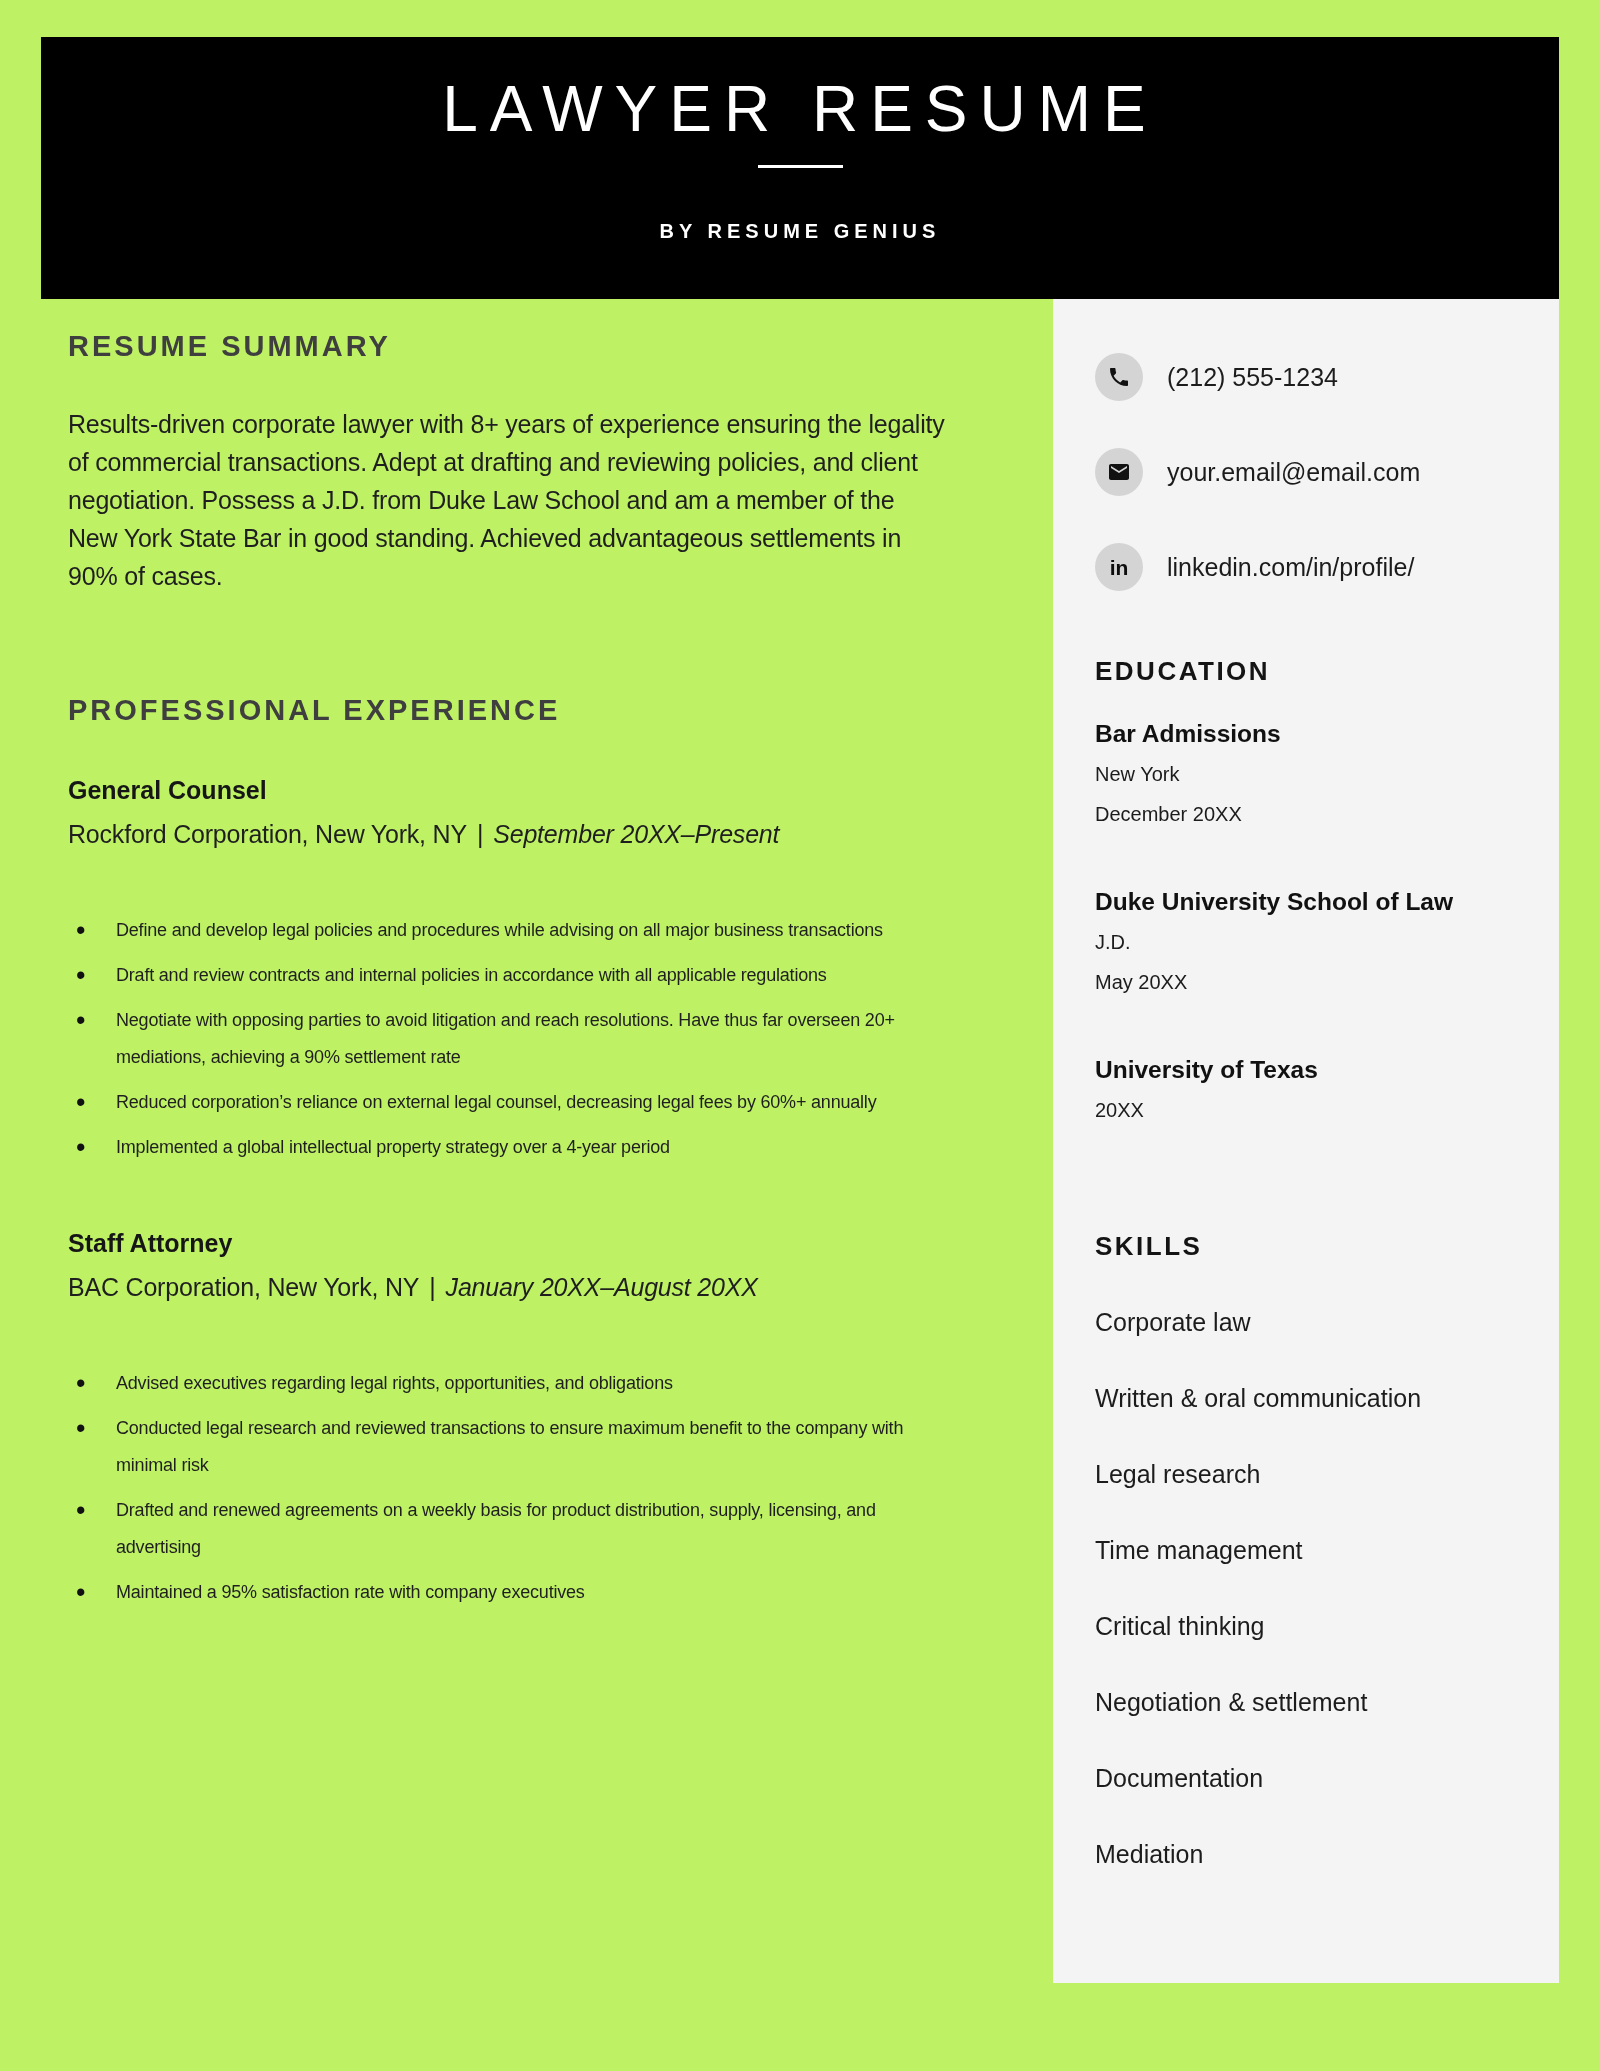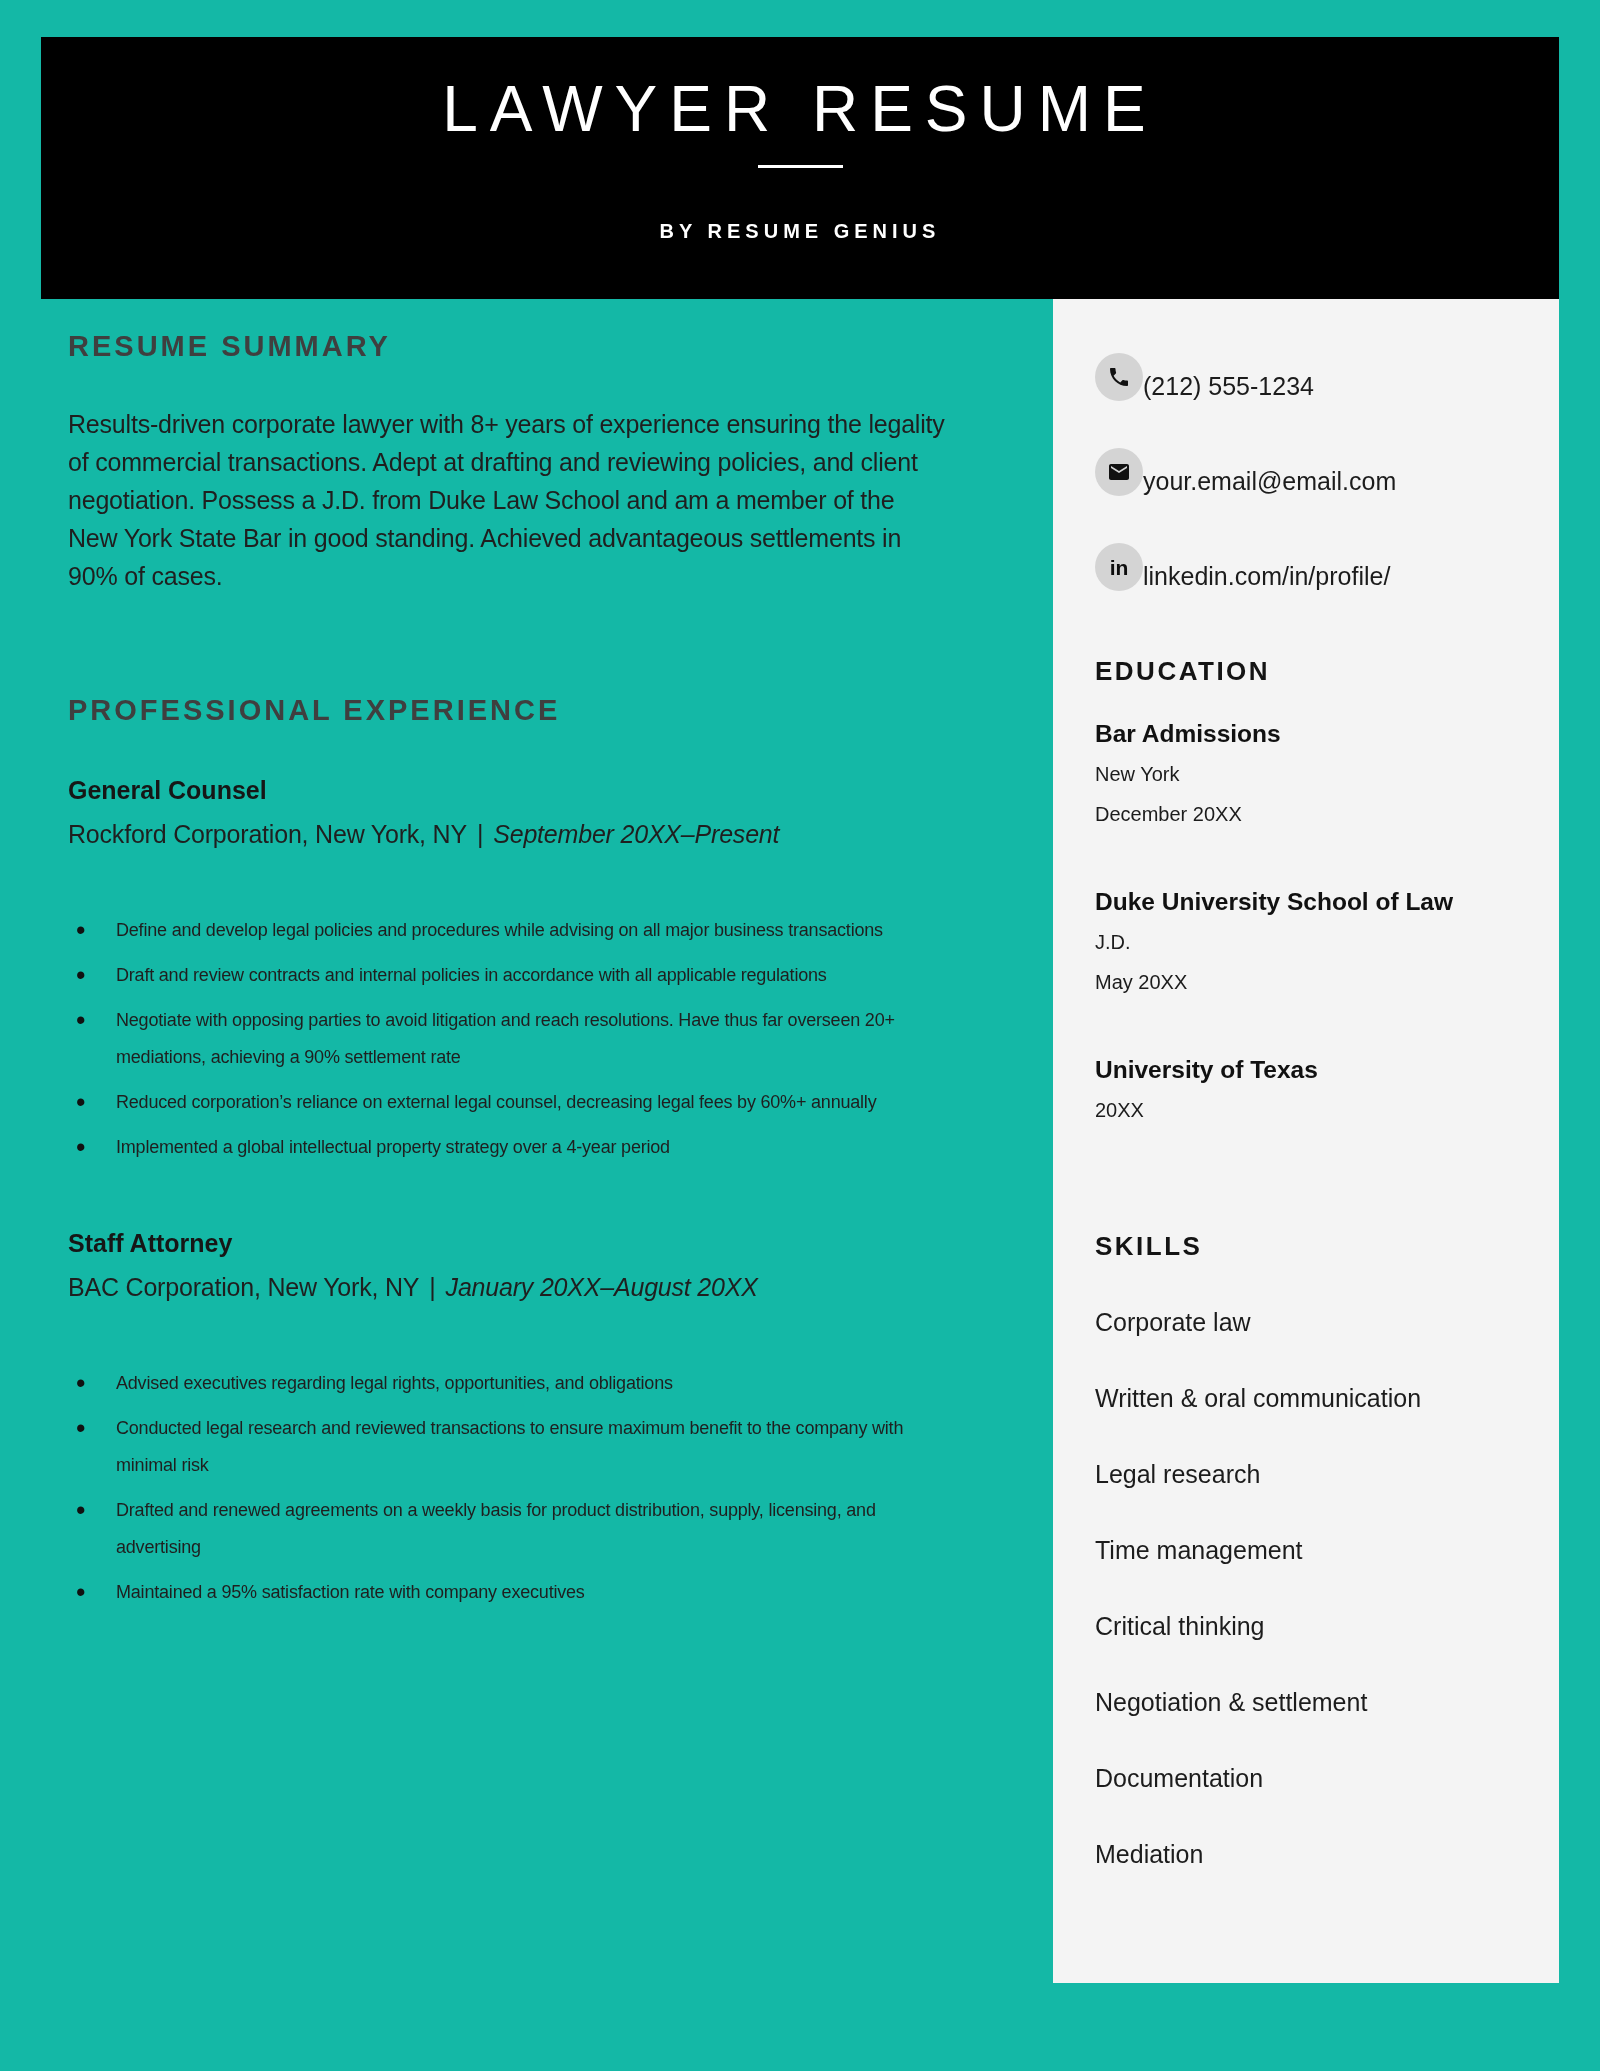--- a/index.html
+++ b/index.html
@@ -2,21 +2,21 @@
 <html><head>
 <meta charset="utf-8">
 <style>
   * { margin:0; padding:0; box-sizing:border-box; }
   html,body { background:#ffffff; }
   body {
     width:1600px; height:2071px; position:relative;
     font-family:"Liberation Sans", sans-serif;
     -webkit-font-smoothing:antialiased;
   }
-  .page { position:absolute; inset:0; background:#14b8a6;text-decoration:underline; }
+  .page { position:absolute; inset:0; background:#bef264;text-decoration:underline; }
 
   
   .banner {
     position:absolute; left:41px; top:37px; width:1518px; height:262px;
     background:#000000; color:#ffffff; text-align:center; padding-top:36px;
   }
   .banner h1 {
     font-size:64px; font-weight:300; letter-spacing:12px; line-height:72px;
     color:#ffffff;
   }
@@ -50,21 +50,21 @@
     letter-spacing:-0.2px; margin-bottom:8px; color:#1f1f1f;
   }
   .job li::before { content:"\2022"; position:absolute; left:8px; top:0; font-size:27px; color:#111111; }
   #job2 .job-title { margin-top:60px; }
 
   
   .sidebar {
     position:absolute; left:1053px; top:299px; width:506px; height:1684px;
     background:#f4f4f4; padding:54px 30px 0 42px; color:#1c1c1c;
   }
-  .contact-row { display:flex; align-items:flex-end; margin-bottom:47px; }
+  .contact-row { display:flex; align-items:center; gap:24px; margin-bottom:47px; }
   .icon-circle {
     width:48px; height:48px; border-radius:50%; background:#d4d4d4;
     display:flex; align-items:center; justify-content:center; flex:0 0 48px;
   }
   .icon-circle svg { width:24px; height:24px; fill:#111111; }
   .in-glyph { font-size:21px; font-weight:800; color:#0d0d0d; line-height:1; }
   .contact-text { font-size:25px; color:#1c1c1c; }
 
   .sidebar-heading {
     font-size:26px; font-weight:700; letter-spacing:2.5px; color:#141414;

